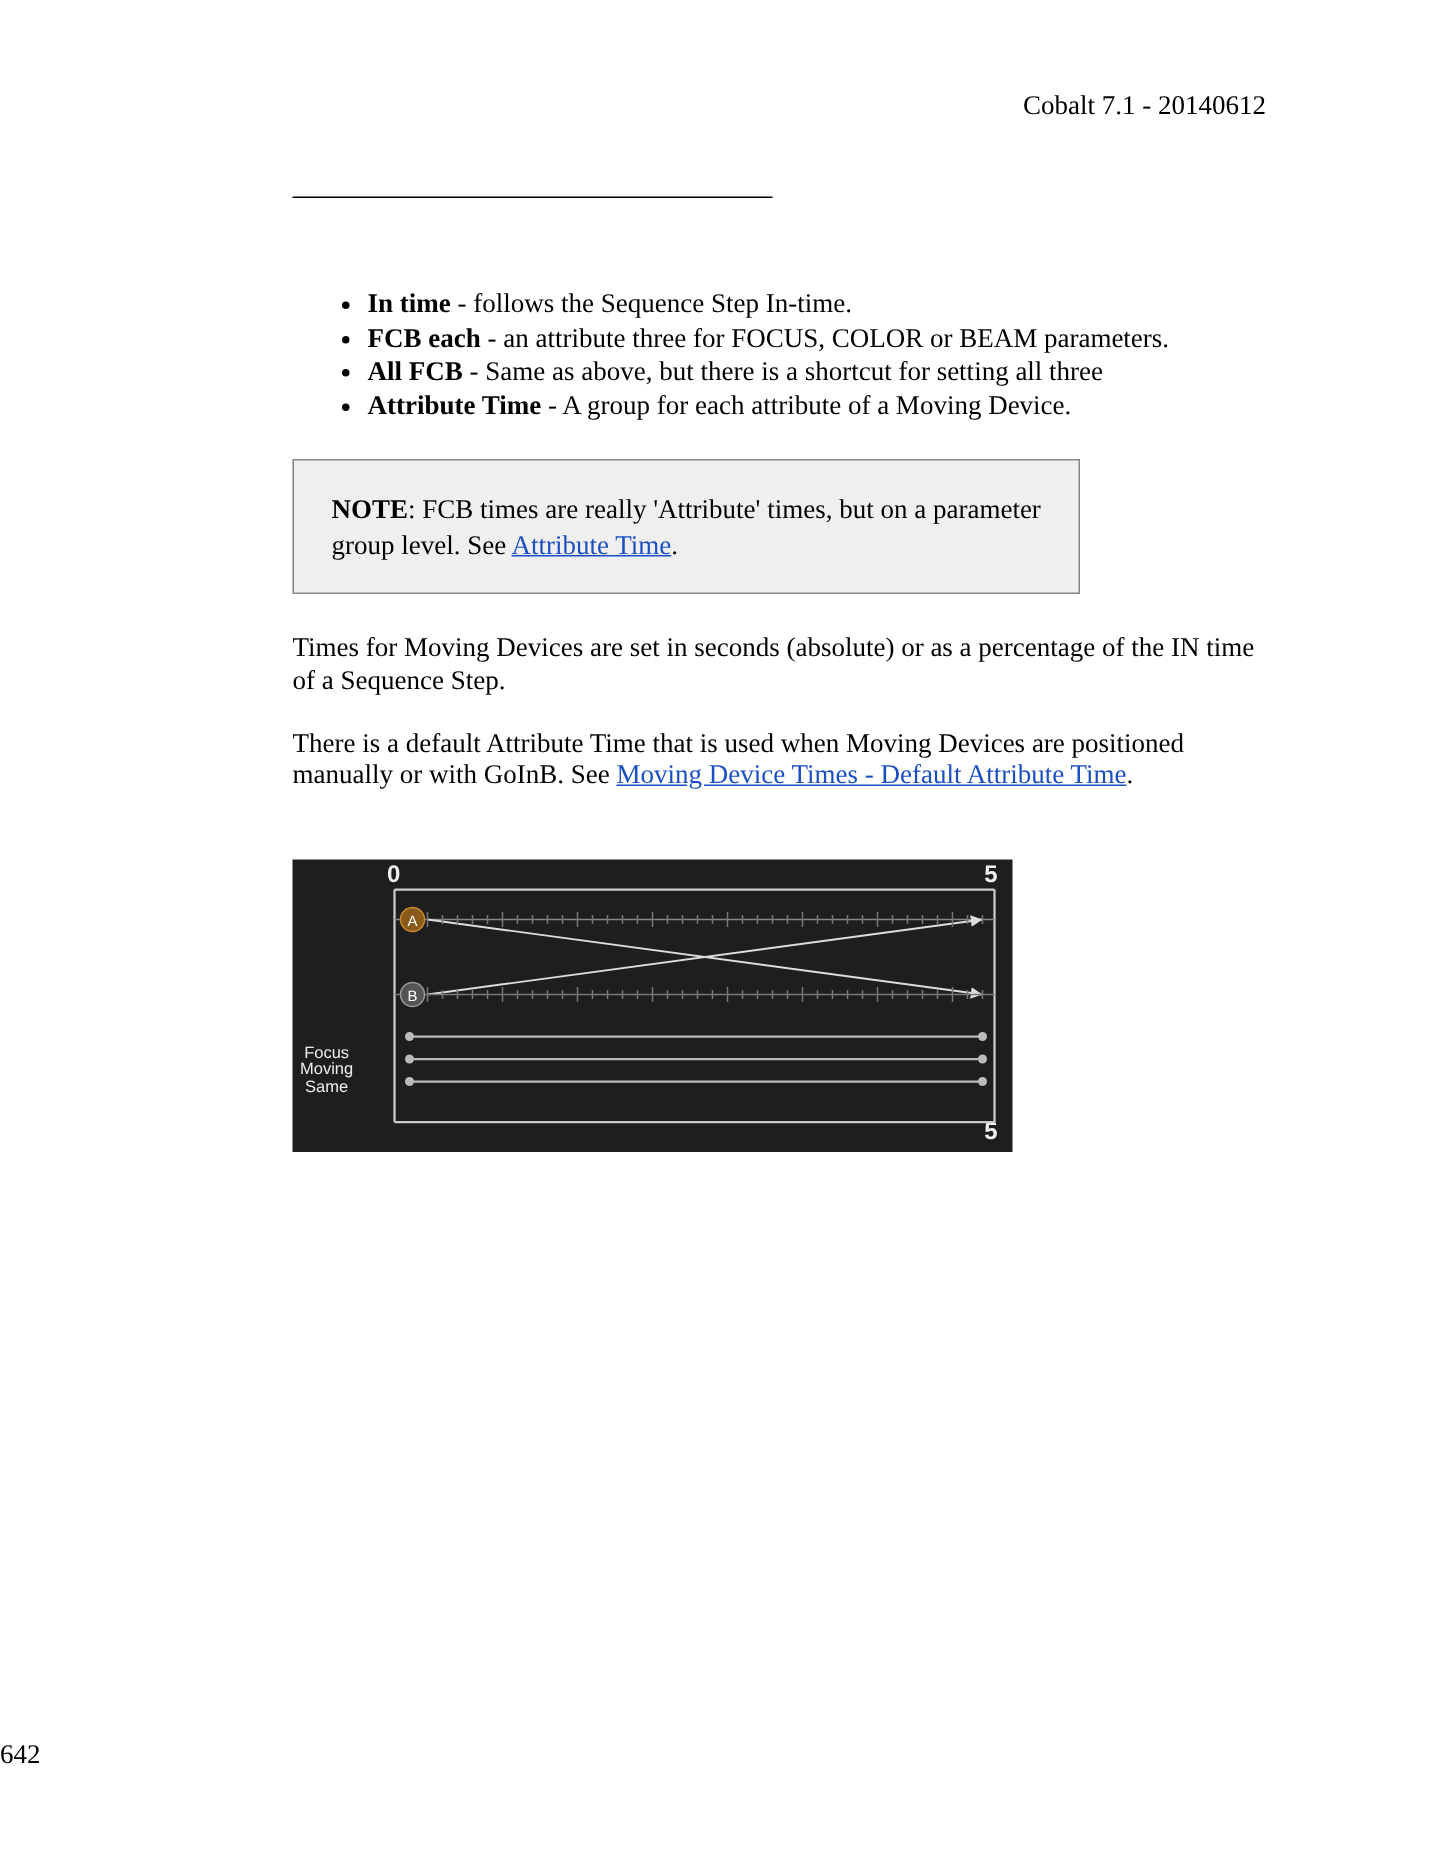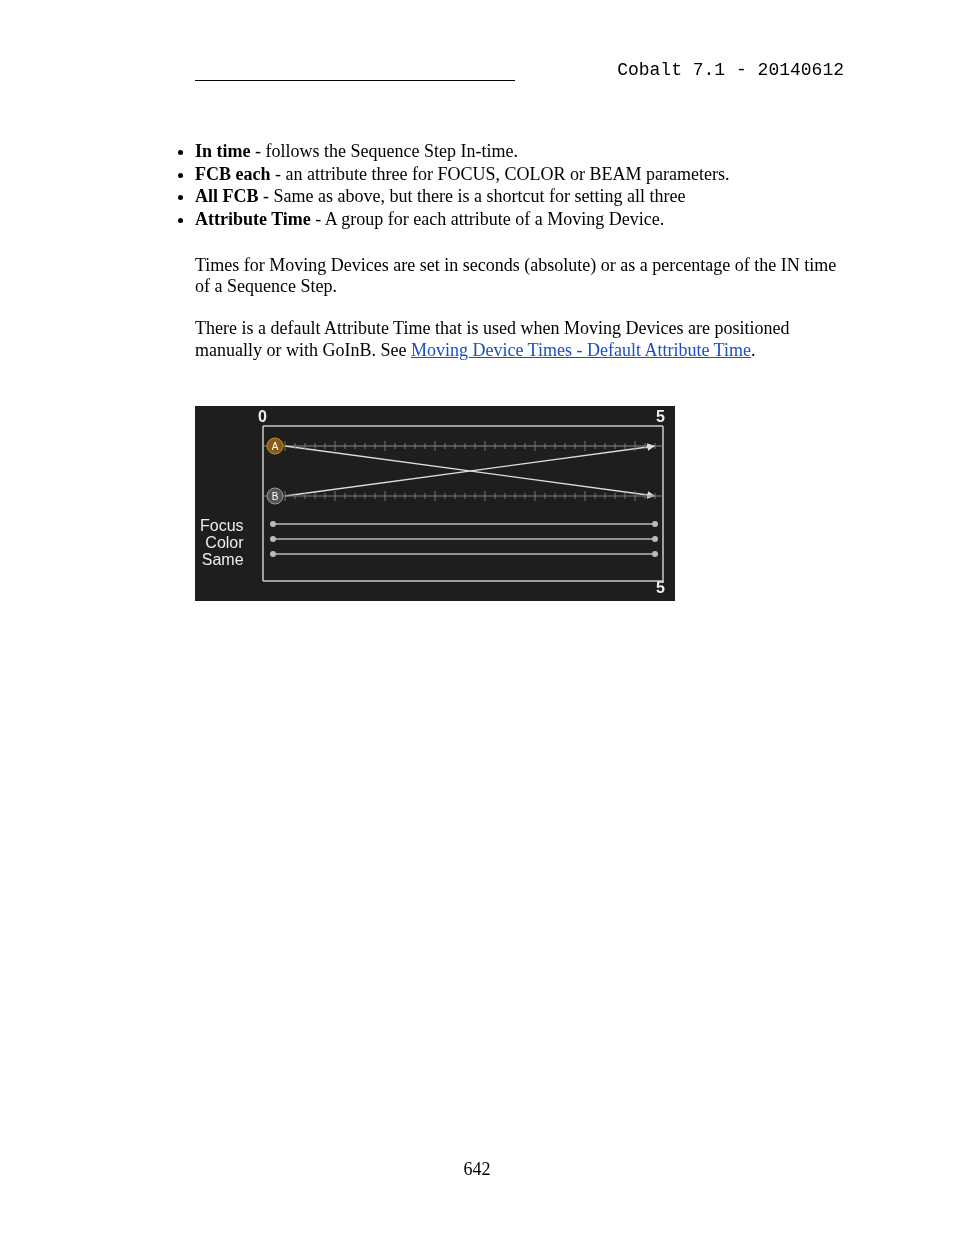--- a/index.html
+++ b/index.html
@@ -9,34 +9,35 @@
       background: #fff;
       font-family: "Times New Roman", Times, serif;
       font-size: 18px;
       color: #000;
       position: relative;
       padding: 60px 80px 0 80px;
     }
     .header-right {
       text-align: right;
       margin-right: 30px;
-      font-family: Liberation Mono, monospace;
+      margin-bottom: 50px;
     }
     .content {
       margin-left: 115px;
       margin-right: 30px;
     }
     .section-rule {
       width: 320px;
       border: none;
       border-top: 1.5px solid #000;
       margin-bottom: 60px;
     }
     ul.types {
       list-style: disc;
+      margin-left: 50px;
       margin-bottom: 25px;
     }
     ul.types li {
       margin: 2px 0;
       line-height: 1.15;
     }
     .bold-label { font-weight: 700; }
     .note-box {
       border: 1px solid #888;
       background: #efefef;
@@ -59,32 +60,31 @@
       font-family: Arial, Helvetica, sans-serif;
       font-size: 14px;
     }
     .diag-num { position: absolute; font-weight: 700; font-size: 16px; }
     .n0 { left: 63px; top: 2px; }
     .n5t { right: 10px; top: 2px; }
     .n5b { right: 10px; bottom: 4px; }
     .track-labels {
       position: absolute;
       left: 5px;
-      top: 112px;
-      text-align: right;
+      top: 124px;
+      text-align: center;
       line-height: 1.05;
-      font-size: 16px;
+      font-size: 11px;
     }
     svg.diag-svg { position: absolute; left: 0; top: 0; }
     .page-number {
       position: absolute;
       bottom: 55px;
       left: 0;
       width: 954px;
-      text-align: center;
       font-size: 18px;
     }
   </style>
 </head>
 <body>
 
 <div class="header-right">
   <span>Cobalt 7.1 - 20140612</span>
 </div>
 
@@ -100,35 +100,38 @@
       <span class="bold-label">FCB each</span><span> - an attribute three for FOCUS, COLOR or BEAM parameters.</span>
     </li>
     <li>
       <span class="bold-label">All FCB</span><span> - Same as above, but there is a shortcut for setting all three</span>
     </li>
     <li>
       <span class="bold-label">Attribute Time</span><span> - A group for each attribute of a Moving Device.</span>
     </li>
   </ul>
 
+  <div class="note-box">
+    <span class="note-title">NOTE</span><span>: </span><span>FCB times are really 'Attribute' times, but on a parameter group level. See </span><a href="#" class="link">Attribute Time</a><span>.</span>
+  </div>
 
   <p class="para">Times for Moving Devices are set in seconds (absolute) or as a percentage of the IN time of a Sequence Step.</p>
 
   <p class="para last-intro">
     <span>There is a default Attribute Time that is used when Moving Devices are positioned manually or with GoInB. See </span><a href="#" class="link">Moving Device Times - Default Attribute Time</a><span>.</span>
   </p>
 
 
   <div class="diagram">
     <span class="diag-num n0">0</span>
     <span class="diag-num n5t">5</span>
     <span class="diag-num n5b">5</span>
     <div class="track-labels">
       <div>Focus</div>
-      <div>Color</div>
+      <div>Moving</div>
       <div>Same</div>
     </div>
     <svg class="diag-svg" width="480" height="195">
 
       <line x1="68" y1="20" x2="468" y2="20" stroke="#ccc" stroke-width="1.5"></line>
       <line x1="68" y1="20" x2="68" y2="175" stroke="#ccc" stroke-width="1.5"></line>
       <line x1="468" y1="20" x2="468" y2="175" stroke="#ccc" stroke-width="1.5"></line>
       <line x1="68" y1="175" x2="468" y2="175" stroke="#ccc" stroke-width="1.5"></line>
 
       <g stroke="#888" stroke-width="1">

